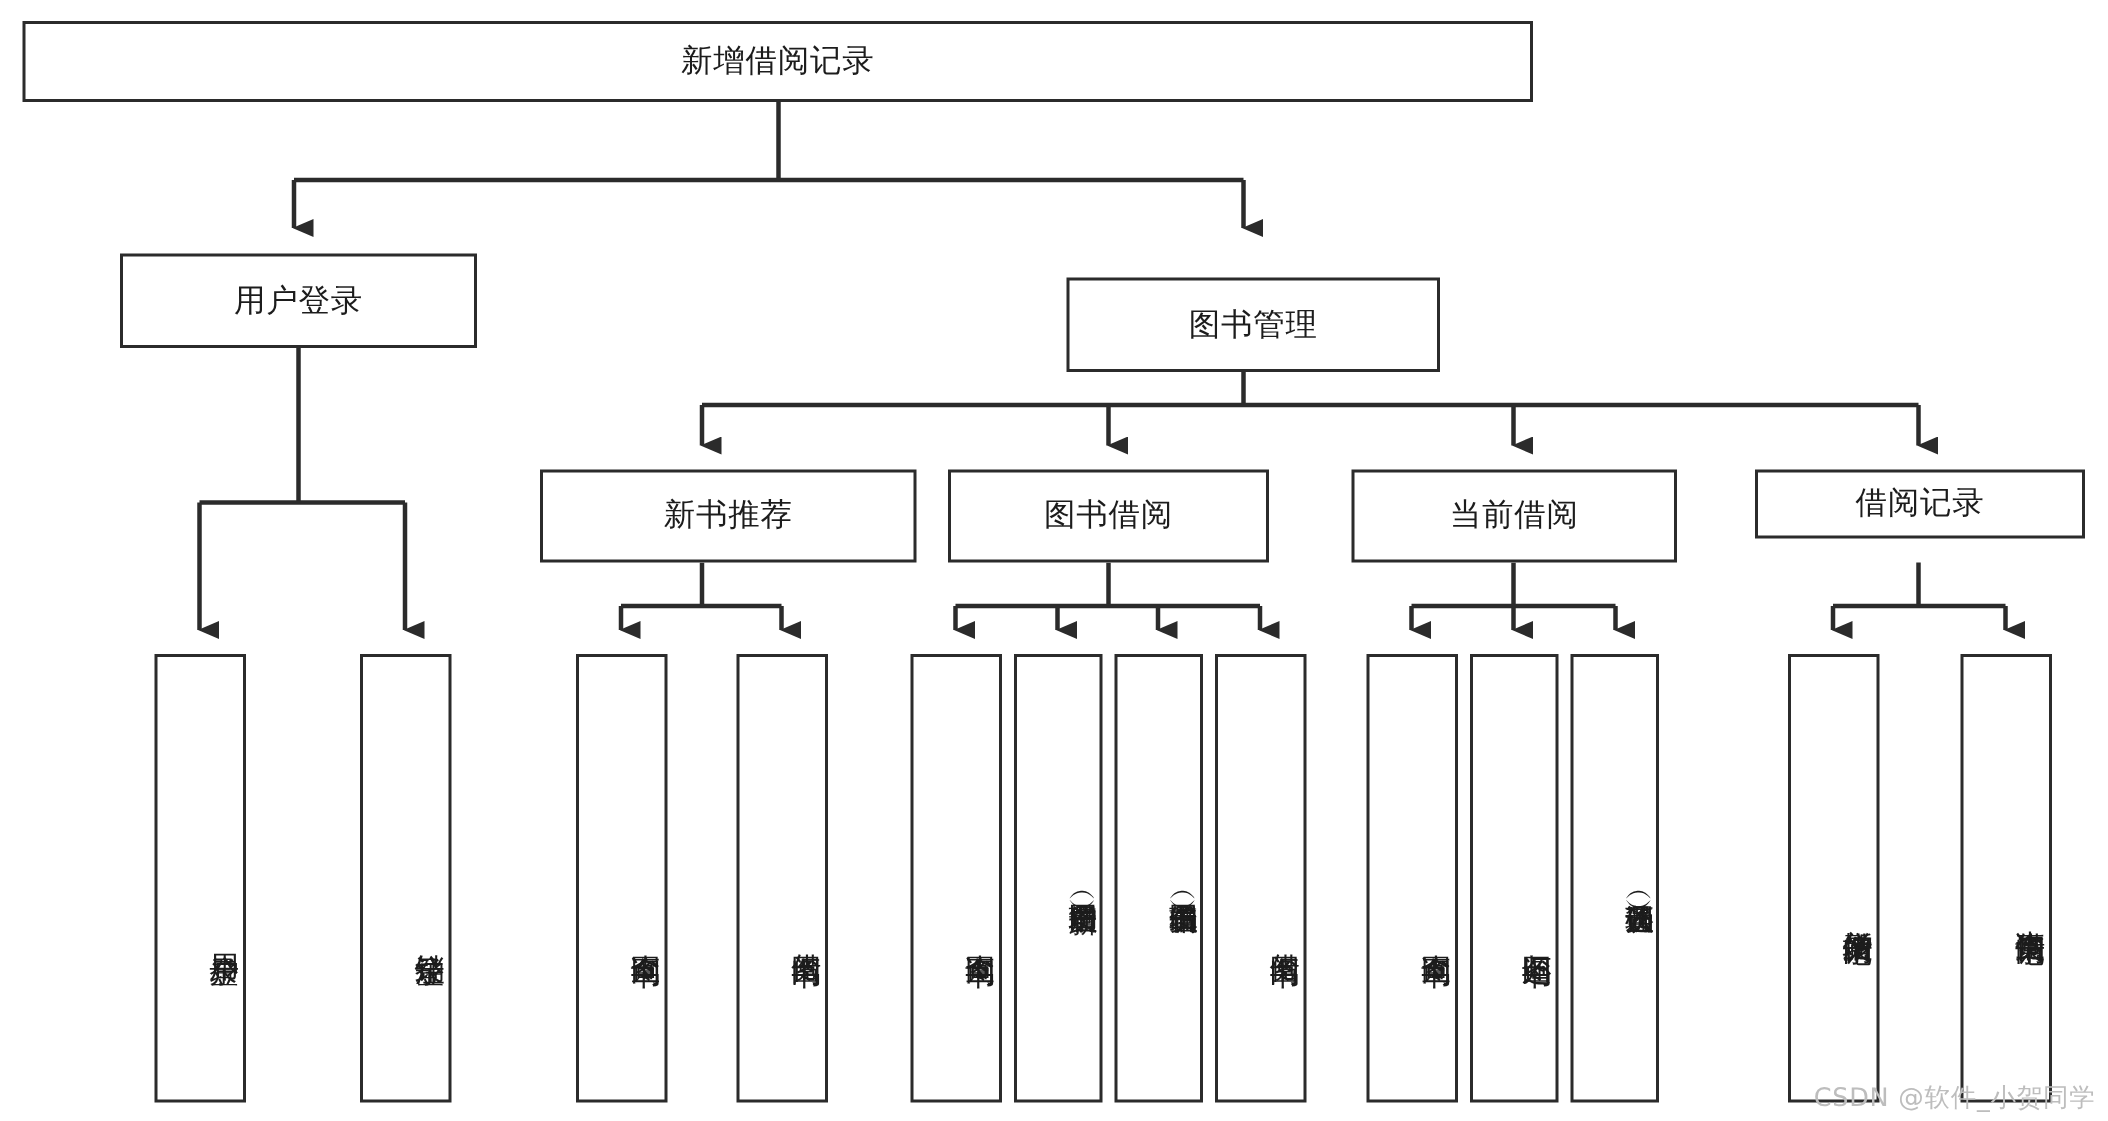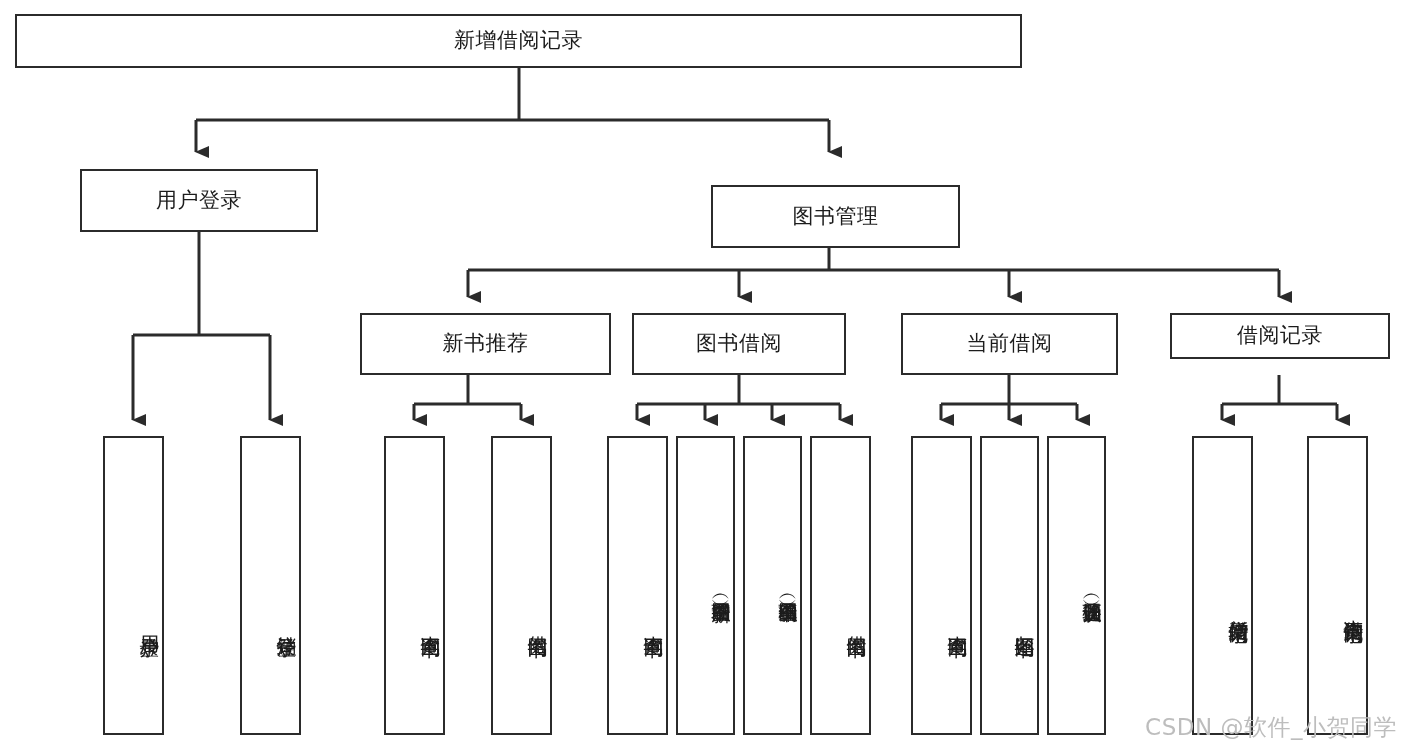--- a/index.html
+++ b/index.html
@@ -58,21 +58,21 @@
     letter-spacing: 0px;
     line-height: 1.22;
   }
   .node.vert .vlabel {
     display: block;
   }
   #watermark {
     position: absolute;
     right: 8px;
     bottom: 4px;
-    font-size: 23px;
+    font-size: 17px;
     color: #bdbdbd;
     letter-spacing: 0.5px;
     z-index: 5;
     white-space: nowrap;
   }
 </style>
 </head>
 <body>
 
 <div id="canvas">

